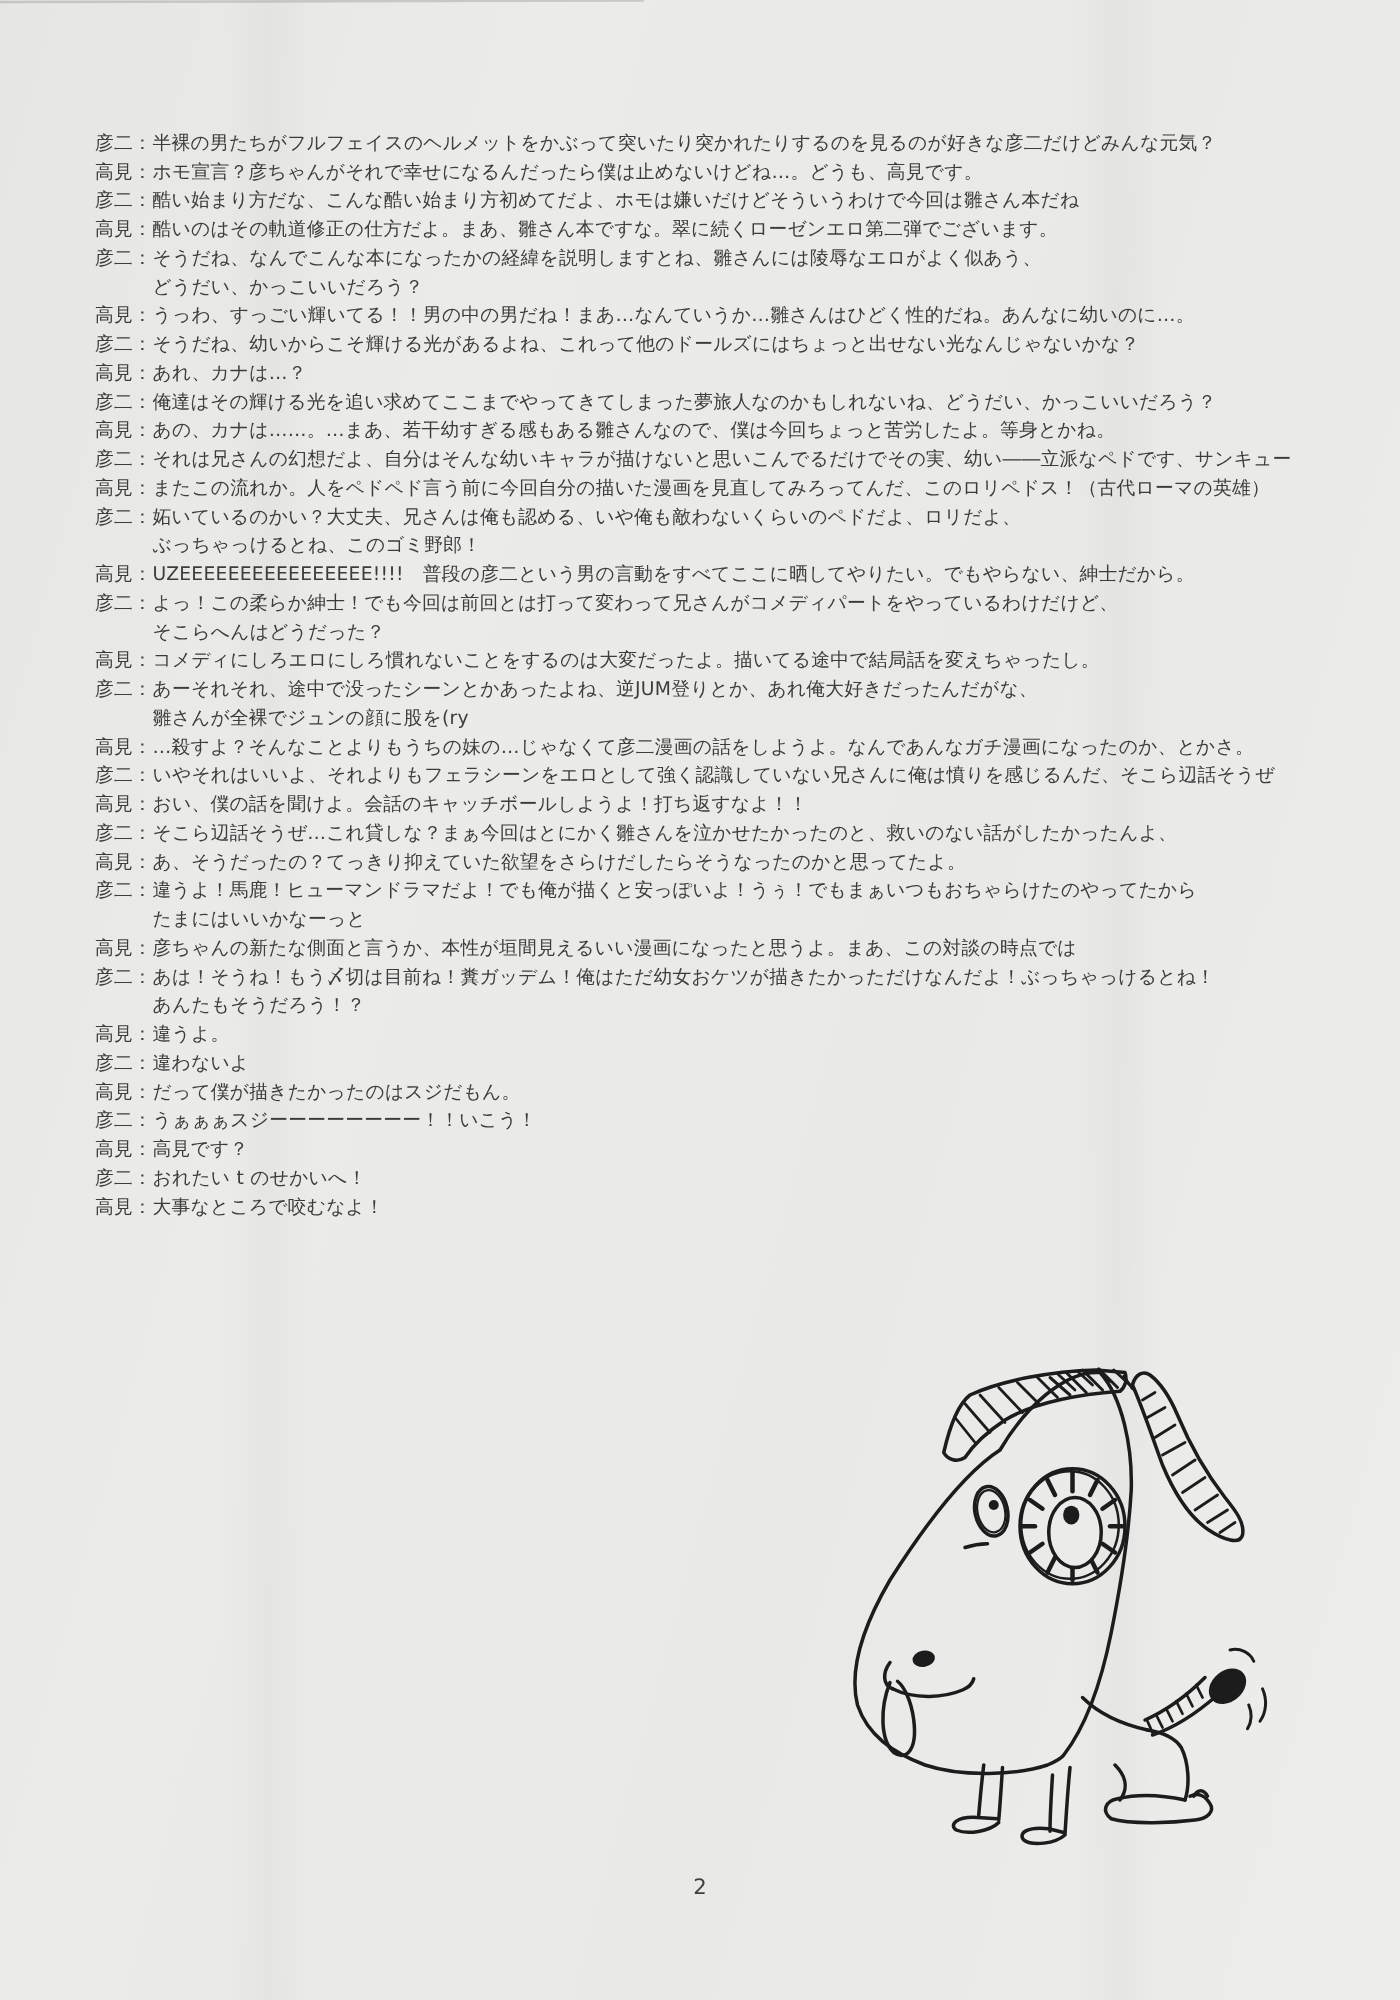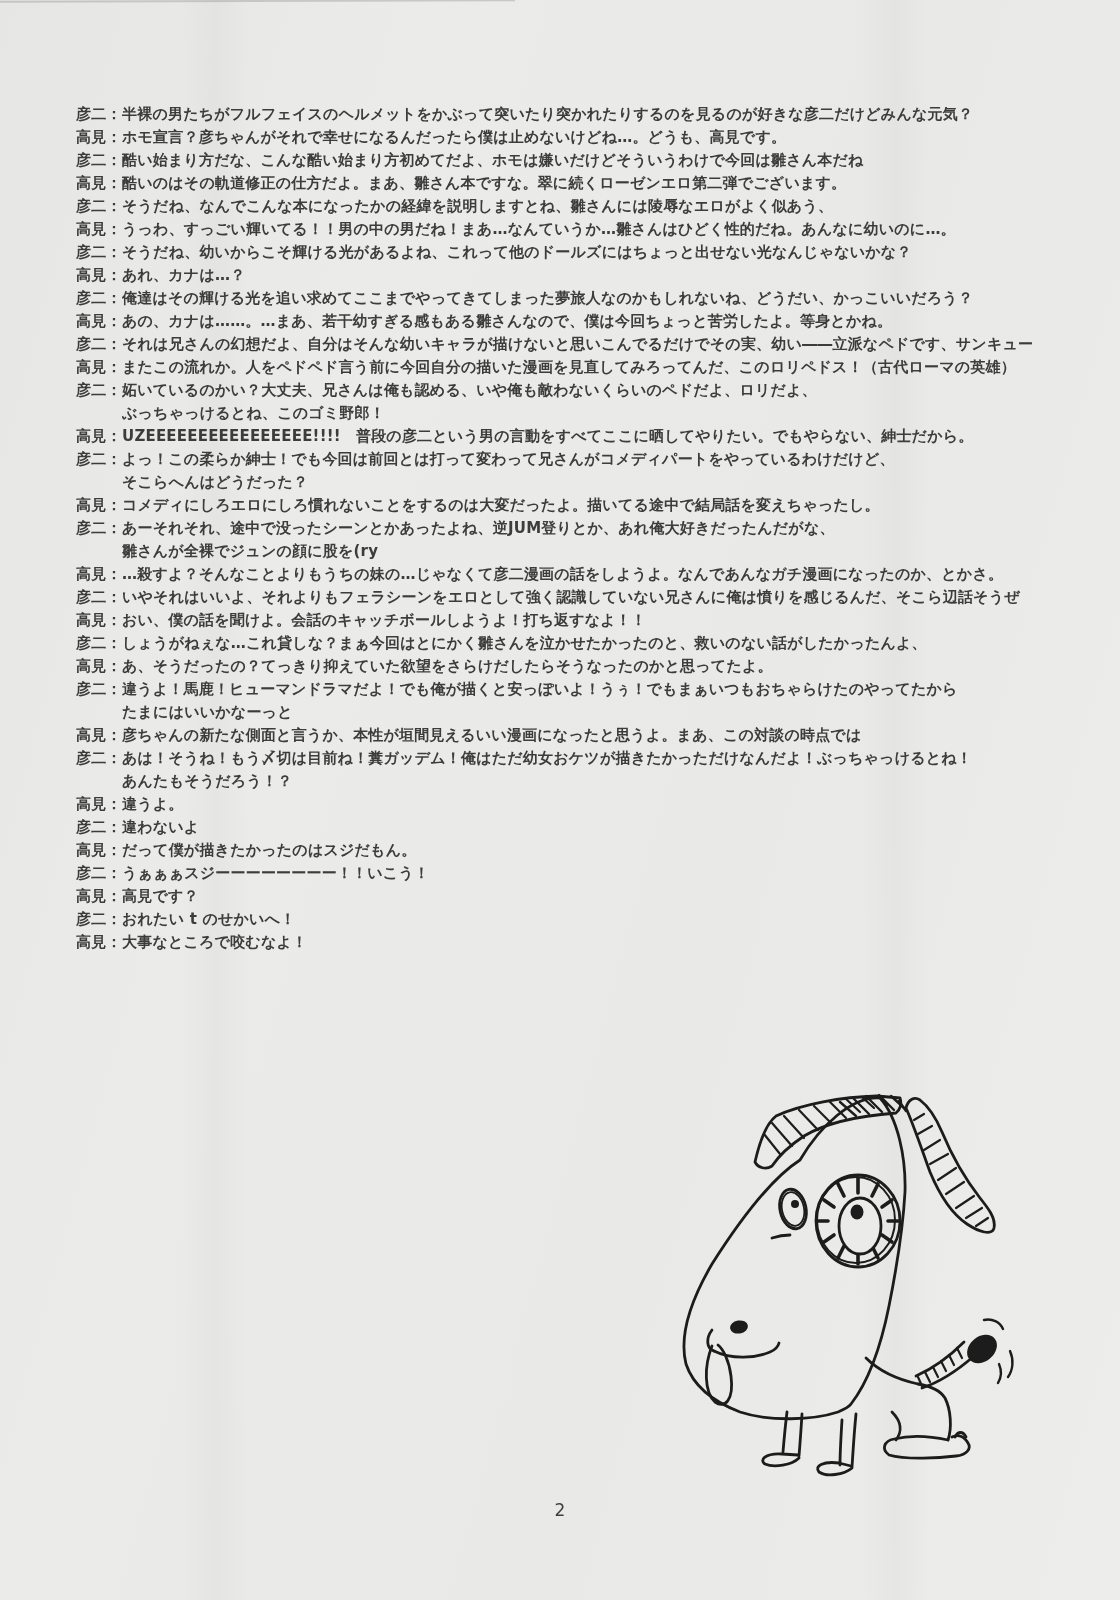--- a/index.html
+++ b/index.html
@@ -35,21 +35,20 @@
     color: #3c3c3c;
     font-size: 15px;
     overflow: hidden;
   }
   .line {
     display: flex;
     line-height: 23px;
     height: 23px;
     white-space: nowrap;
     letter-spacing: 0.2px;
-    font-weight: bold;
   }
   .speaker {
     flex: 0 0 46px;
   }
   .text {
     flex: 1 1 auto;
     overflow: hidden;
   }
   .dog-sketch {
     position: absolute;
@@ -98,20 +97,24 @@
       <div class="line">
         <span class="speaker">高見：</span>
         <span class="text">酷いのはその軌道修正の仕方だよ。まあ、雛さん本ですな。翠に続くローゼンエロ第二弾でございます。</span>
       </div>
 
       <div class="line">
         <span class="speaker">彦二：</span>
         <span class="text">そうだね、なんでこんな本になったかの経緯を説明しますとね、雛さんには陵辱なエロがよく似あう、</span>
       </div>
 
+      <div class="line">
+        <span class="speaker"></span>
+        <span class="text">どうだい、かっこいいだろう？</span>
+      </div>
 
       <div class="line">
         <span class="speaker">高見：</span>
         <span class="text">うっわ、すっごい輝いてる！！男の中の男だね！まあ…なんていうか…雛さんはひどく性的だね。あんなに幼いのに…。</span>
       </div>
 
       <div class="line">
         <span class="speaker">彦二：</span>
         <span class="text">そうだね、幼いからこそ輝ける光があるよね、これって他のドールズにはちょっと出せない光なんじゃないかな？</span>
       </div>
@@ -191,21 +194,21 @@
         <span class="text">いやそれはいいよ、それよりもフェラシーンをエロとして強く認識していない兄さんに俺は憤りを感じるんだ、そこら辺話そうぜ</span>
       </div>
 
       <div class="line">
         <span class="speaker">高見：</span>
         <span class="text">おい、僕の話を聞けよ。会話のキャッチボールしようよ！打ち返すなよ！！</span>
       </div>
 
       <div class="line">
         <span class="speaker">彦二：</span>
-        <span class="text">しょうがねぇな…これ貸しな？まぁ今回はとにかく雛さんを泣かせたかったのと、救いのない話がしたかったんよ、</span>
+        <span class="text">そこら辺話そうぜ…これ貸しな？まぁ今回はとにかく雛さんを泣かせたかったのと、救いのない話がしたかったんよ、</span>
       </div>
 
 
       <div class="line">
         <span class="speaker">高見：</span>
         <span class="text">あ、そうだったの？てっきり抑えていた欲望をさらけだしたらそうなったのかと思ってたよ。</span>
       </div>
 
       <div class="line">
         <span class="speaker">彦二：</span>

